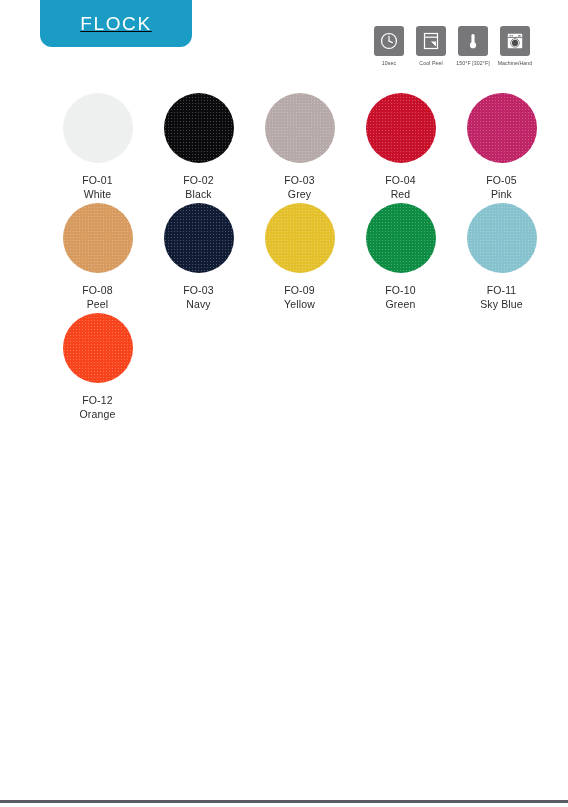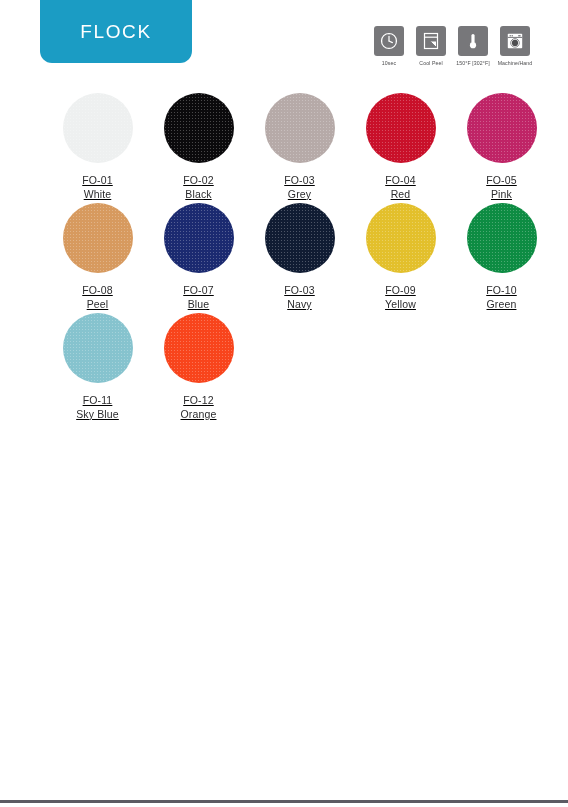--- a/index.html
+++ b/index.html
@@ -16,25 +16,26 @@
     font-family: "Liberation Sans", "DejaVu Sans", sans-serif;
     -webkit-font-smoothing: antialiased;
   }
 
   
   #header-tab {
     position: absolute;
     left: 40px;
     top: 0;
     width: 152px;
-    height: 63px;
+    height: 47px;
     border-radius: 0 0 12px 12px;
     display: flex;
     align-items: center;
     justify-content: center;
+    text-decoration: underline;
   }
   #header-tab .tab-title {
     color: #ffffff;
     font-size: 19px;
     font-weight: 400;
     letter-spacing: 1.6px;
   }
 
   
   #instructions {
@@ -72,21 +73,20 @@
 
   
   #swatch-grid {
     position: absolute;
     left: 47px;
     top: 93px;
     width: 475px;
     display: grid;
     grid-template-columns: repeat(5, 101px);
     grid-auto-rows: 110px;
-    text-decoration: underline;
   }
   .swatch-cell {
     width: 101px;
     display: flex;
     flex-direction: column;
     align-items: center;
   }
   .swatch-dot {
     width: 70px;
     height: 70px;
@@ -229,27 +229,20 @@
       </div>
     </div>
     <div class="swatch-cell">
       <div class="swatch-dot" style="background: rgb(215, 154, 95);"></div>
       <div class="swatch-label">
         <span class="code">FO-08</span>
         <span class="name">Peel</span>
       </div>
     </div>
     <div class="swatch-cell">
-      <div class="swatch-dot" style="background: rgb(27, 42, 112);"></div>
-      <div class="swatch-label">
-        <span class="code">FO-07</span>
-        <span class="name">Blue</span>
-      </div>
-    </div>
-    <div class="swatch-cell">
       <div class="swatch-dot" style="background: rgb(16, 28, 51);"></div>
       <div class="swatch-label">
         <span class="code">FO-03</span>
         <span class="name">Navy</span>
       </div>
     </div>
     <div class="swatch-cell">
       <div class="swatch-dot" style="background: rgb(227, 192, 44);"></div>
       <div class="swatch-label">
         <span class="code">FO-09</span>

